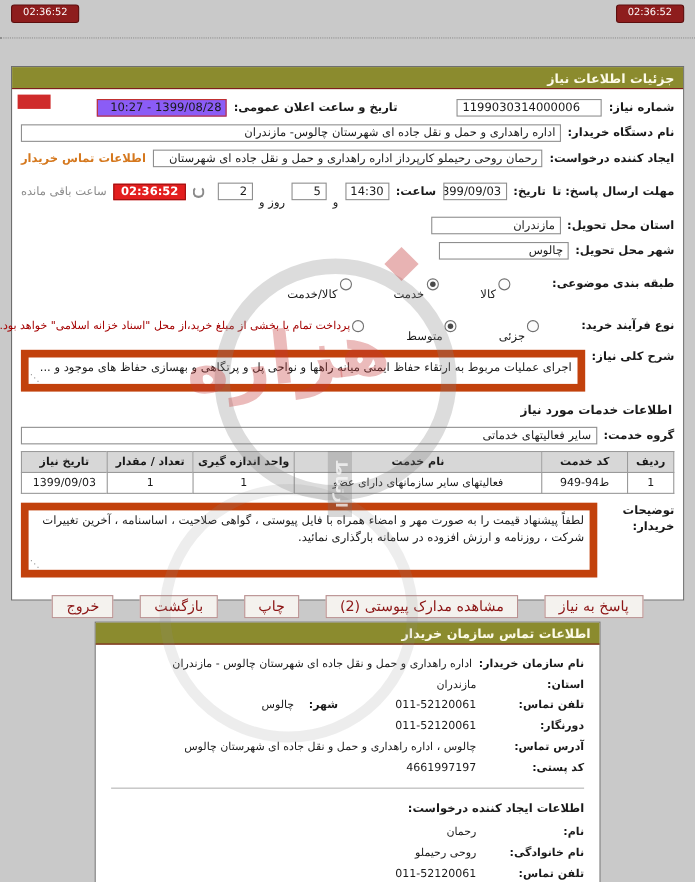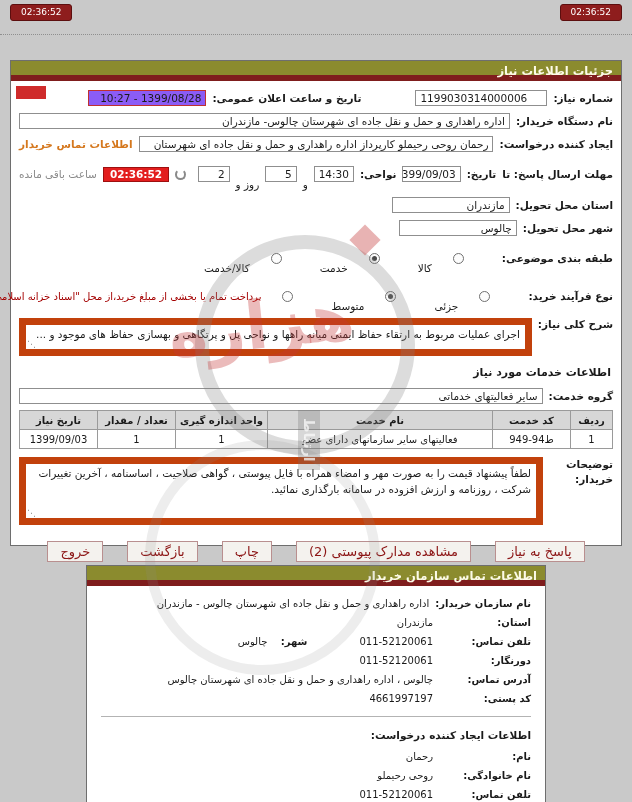--- a/index.html
+++ b/index.html
@@ -15,41 +15,41 @@
   .ov-badge { position:absolute; top:4px; z-index:60; background:#8e1d1d; border:1px solid #5c0e0e;
               color:#fff; font-size:9px; line-height:1; padding:3px 10px; border-radius:3px; direction:ltr; }
   .ov-badge.left { left:10px; } .ov-badge.right { right:10px; }
   .dotted { position:absolute; top:34px; left:0; right:0; border-top:1px dotted #8f8f8f; }
   .red-marker { position:absolute; top:86px; left:16px; width:30px; height:13px; background:#cf2b2b; z-index:20; }
 
   .panel { background:#fff; border:1px solid #6e6e6e; position:absolute; }
   .main-panel { top:60px; right:10px; left:10px; height:486px; }
   .contact-panel { top:565px; right:86px; width:460px; height:286px; }
   .panel-header { background:#8b8b2e; color:#fdfbe8; font-weight:bold; font-size:11.5px;
-                  padding:3px 8px; border-bottom:6px solid #7f1d1d; height:20px; }
+                  padding:3px 8px; border-bottom:1px solid #7f1d1d; height:20px; }
 
   .form { padding:8px 8px 0; }
   .frow { display:flex; align-items:center; gap:6px; margin-bottom:6px; min-height:17px; }
   .frow.top { align-items:flex-start; }
   .group { display:flex; align-items:center; gap:6px; }
   .g2 { margin-right:48px; }
   .lbl { font-weight:bold; white-space:nowrap; font-size:10.5px; }
   .field { background:#fff; border:1px solid #8f8f8f; height:16px; display:inline-flex; align-items:center;
            padding:0 4px; font-size:10.5px; white-space:nowrap; overflow:hidden; }
   .grow { flex:1; }
   .w140{width:132px}.w120{width:118px}.w82{width:82px}.w55{width:55px}.w42{width:42px}
   .red-field { background:#8b5cf6; border-color:#c03030; }
   .timer { background:#e31e1e; border:1px solid #9e0f0f; color:#fff; font-weight:bold; height:15px;
            display:inline-flex; align-items:center; padding:0 6px; font-size:10.5px; direction:ltr; }
   .gray { color:#8a8a8a; font-size:10.5px; white-space:nowrap; }
   .link { color:#d5781e; font-weight:bold; font-size:10.5px; white-space:nowrap; cursor:pointer; }
   .spacer { flex:1; }
   .refresh { width:11px; height:11px; border:2px solid #8a8a8a; border-top-color:transparent; border-radius:50%; flex:none; }
 
-  .radio-item { display:inline-flex; align-items:center; gap:21px; cursor:pointer; }
+  .radio-item { display:inline-flex; align-items:center; gap:2px; cursor:pointer; }
   .radio { width:11px; height:11px; border:1px solid #707070; border-radius:50%; background:#fdfdfd; position:relative; flex:none; }
   .radio.checked::after { content:""; position:absolute; inset:2px; border-radius:50%; background:#4a4a4a; }
   .opt { font-size:10.5px; white-space:nowrap;margin-top:20px; }
   .note { color:#a40000; font-size:10px; white-space:nowrap; overflow:hidden; }
   .gap26 { width:26px; flex:none; }
 
   .section-title { font-weight:bold; font-size:11px; margin:10px 2px 8px; }
 
   .textarea { background:#fff; border:7px solid #c2410c; padding:2px 5px; font-size:10.5px; line-height:1.5;
               position:relative; overflow:hidden; }
@@ -116,21 +116,21 @@
     <div class="frow">
       <span class="lbl">ایجاد کننده درخواست:</span>
       <span class="field grow">رحمان روحی رحیملو کارپرداز اداره راهداری و حمل و نقل جاده ای شهرستان</span>
       <span class="link">اطلاعات تماس خریدار</span>
     </div>
 
     <div class="frow">
       <span class="lbl">مهلت ارسال پاسخ: تا</span>
       <span class="lbl">تاریخ:</span>
       <span class="field w82">1399/09/03</span>
-      <span class="lbl">نواحی:</span>
+      <span class="lbl">ساعت:</span>
       <span class="field w55">14:30</span>
       <span class="opt">و</span>
       <span class="field w42">5</span>
       <span class="opt">روز و</span>
       <span class="field w42">2</span>
       <span class="spacer"></span>
       <span class="refresh"></span>
       <span class="timer">02:36:52</span>
       <span class="gray">ساعت باقی مانده</span>
     </div>

